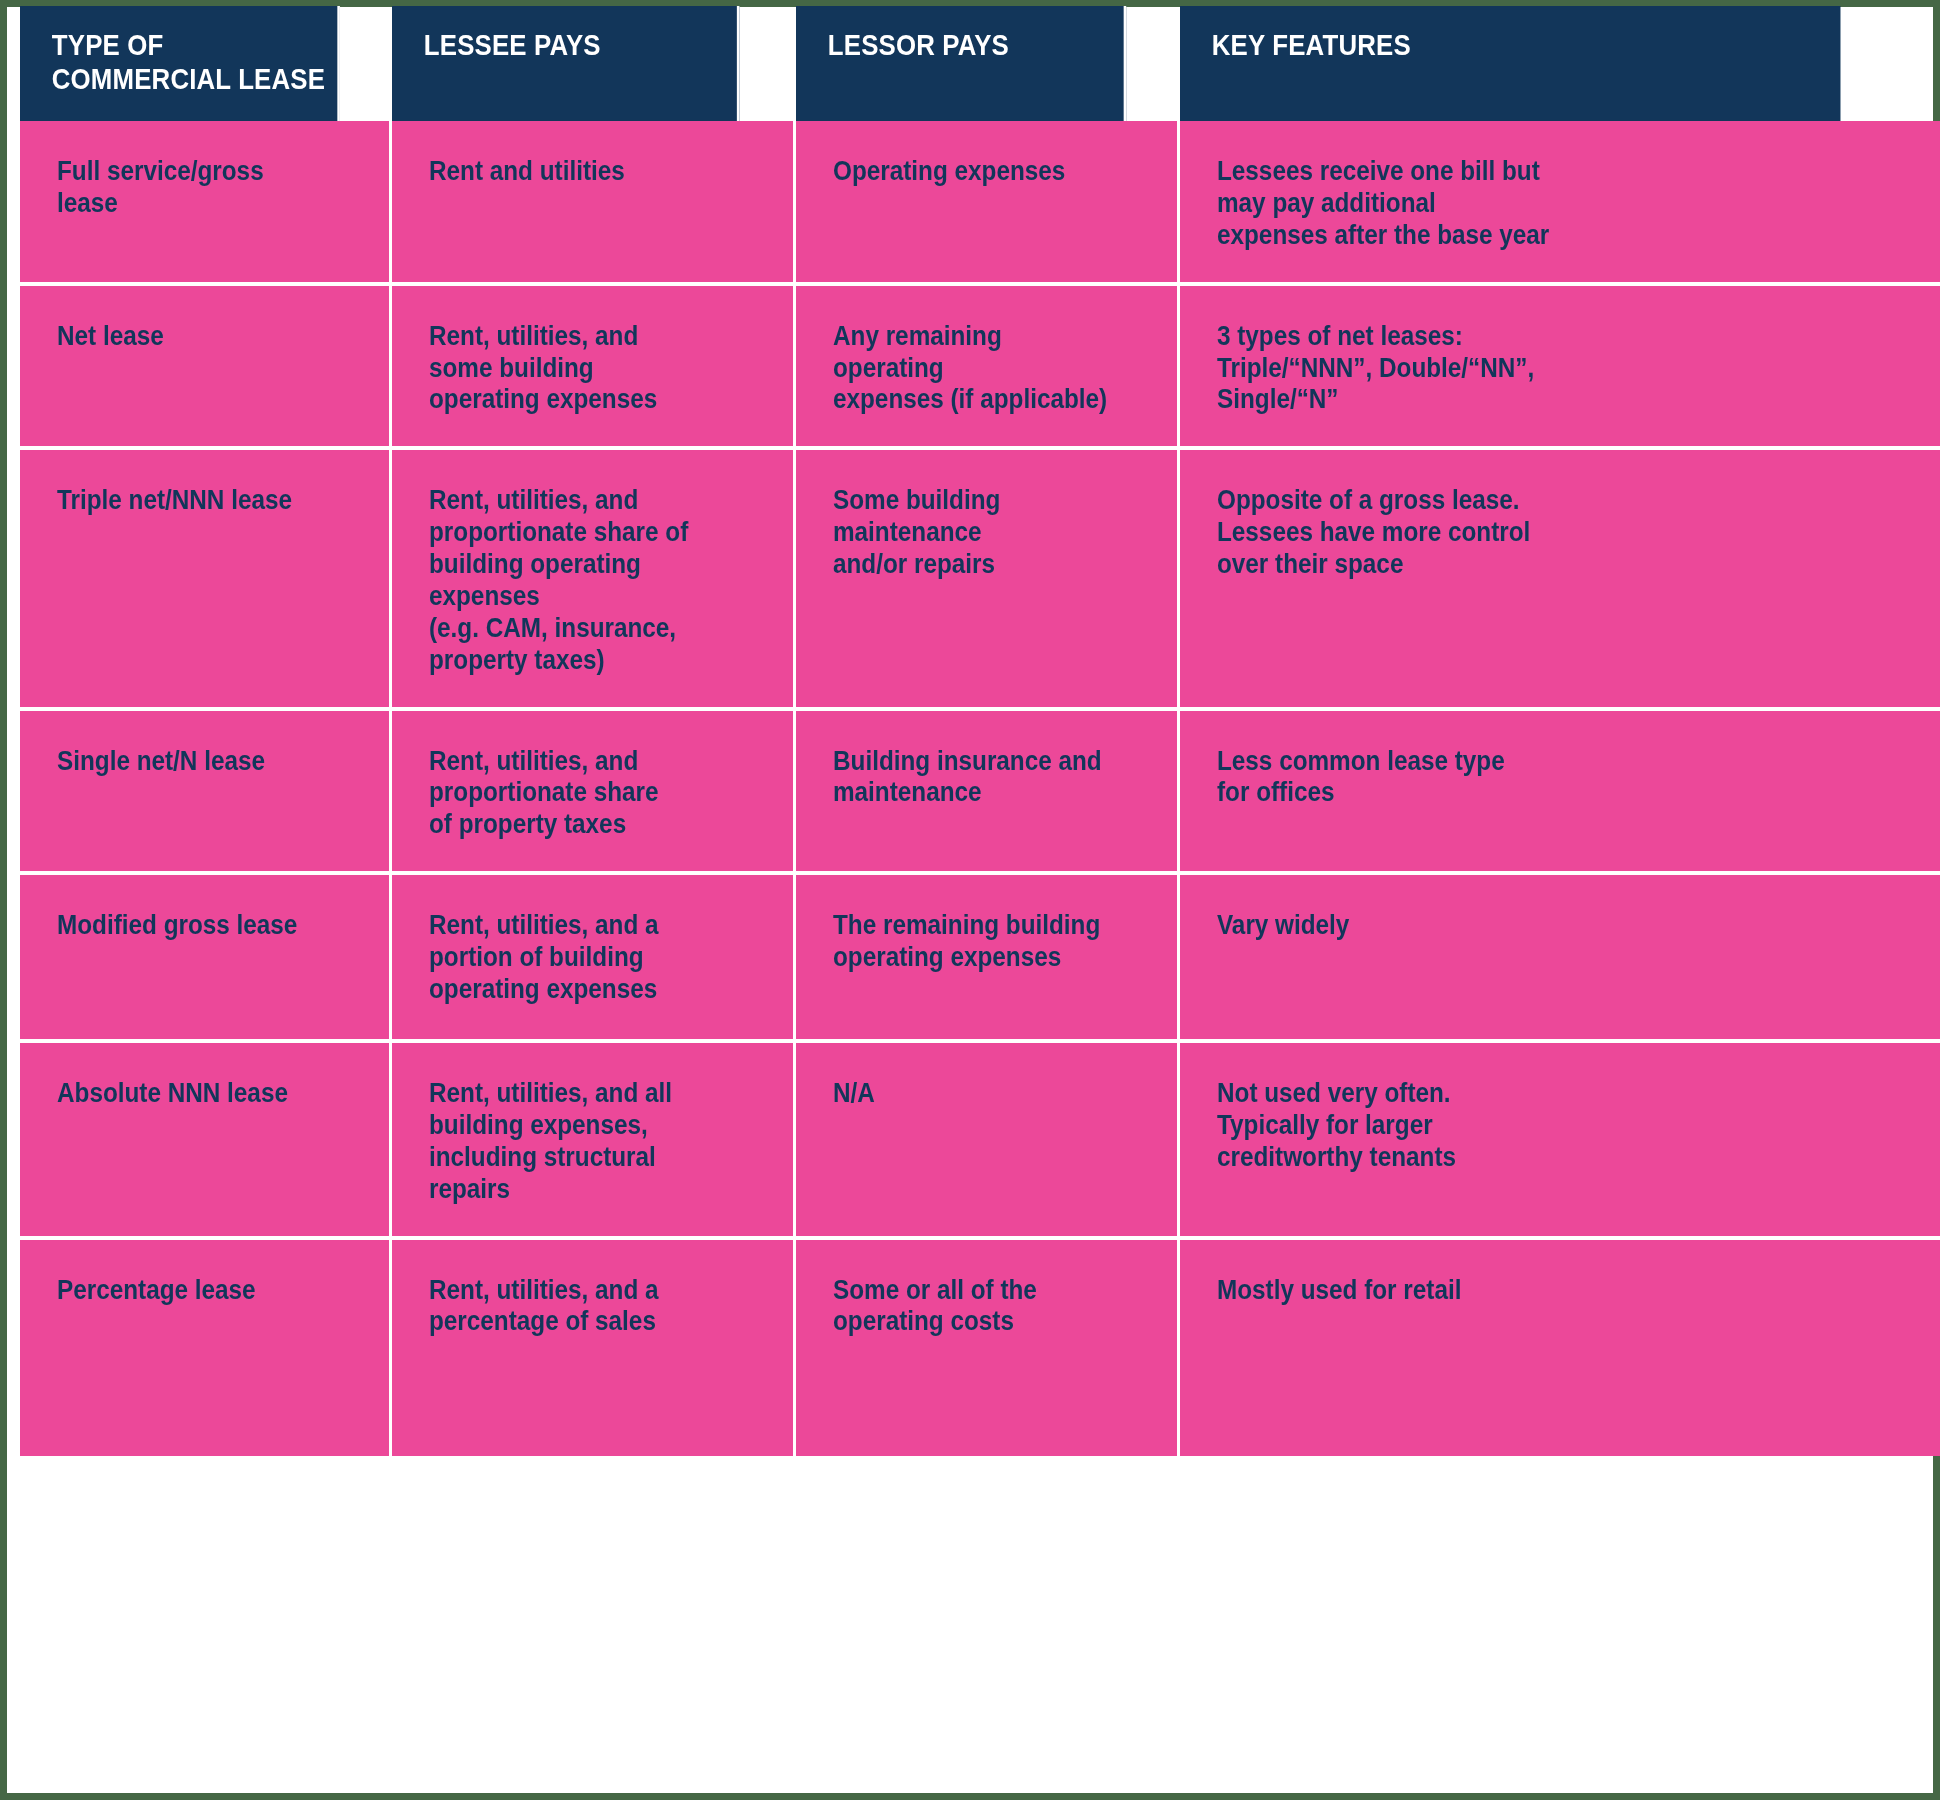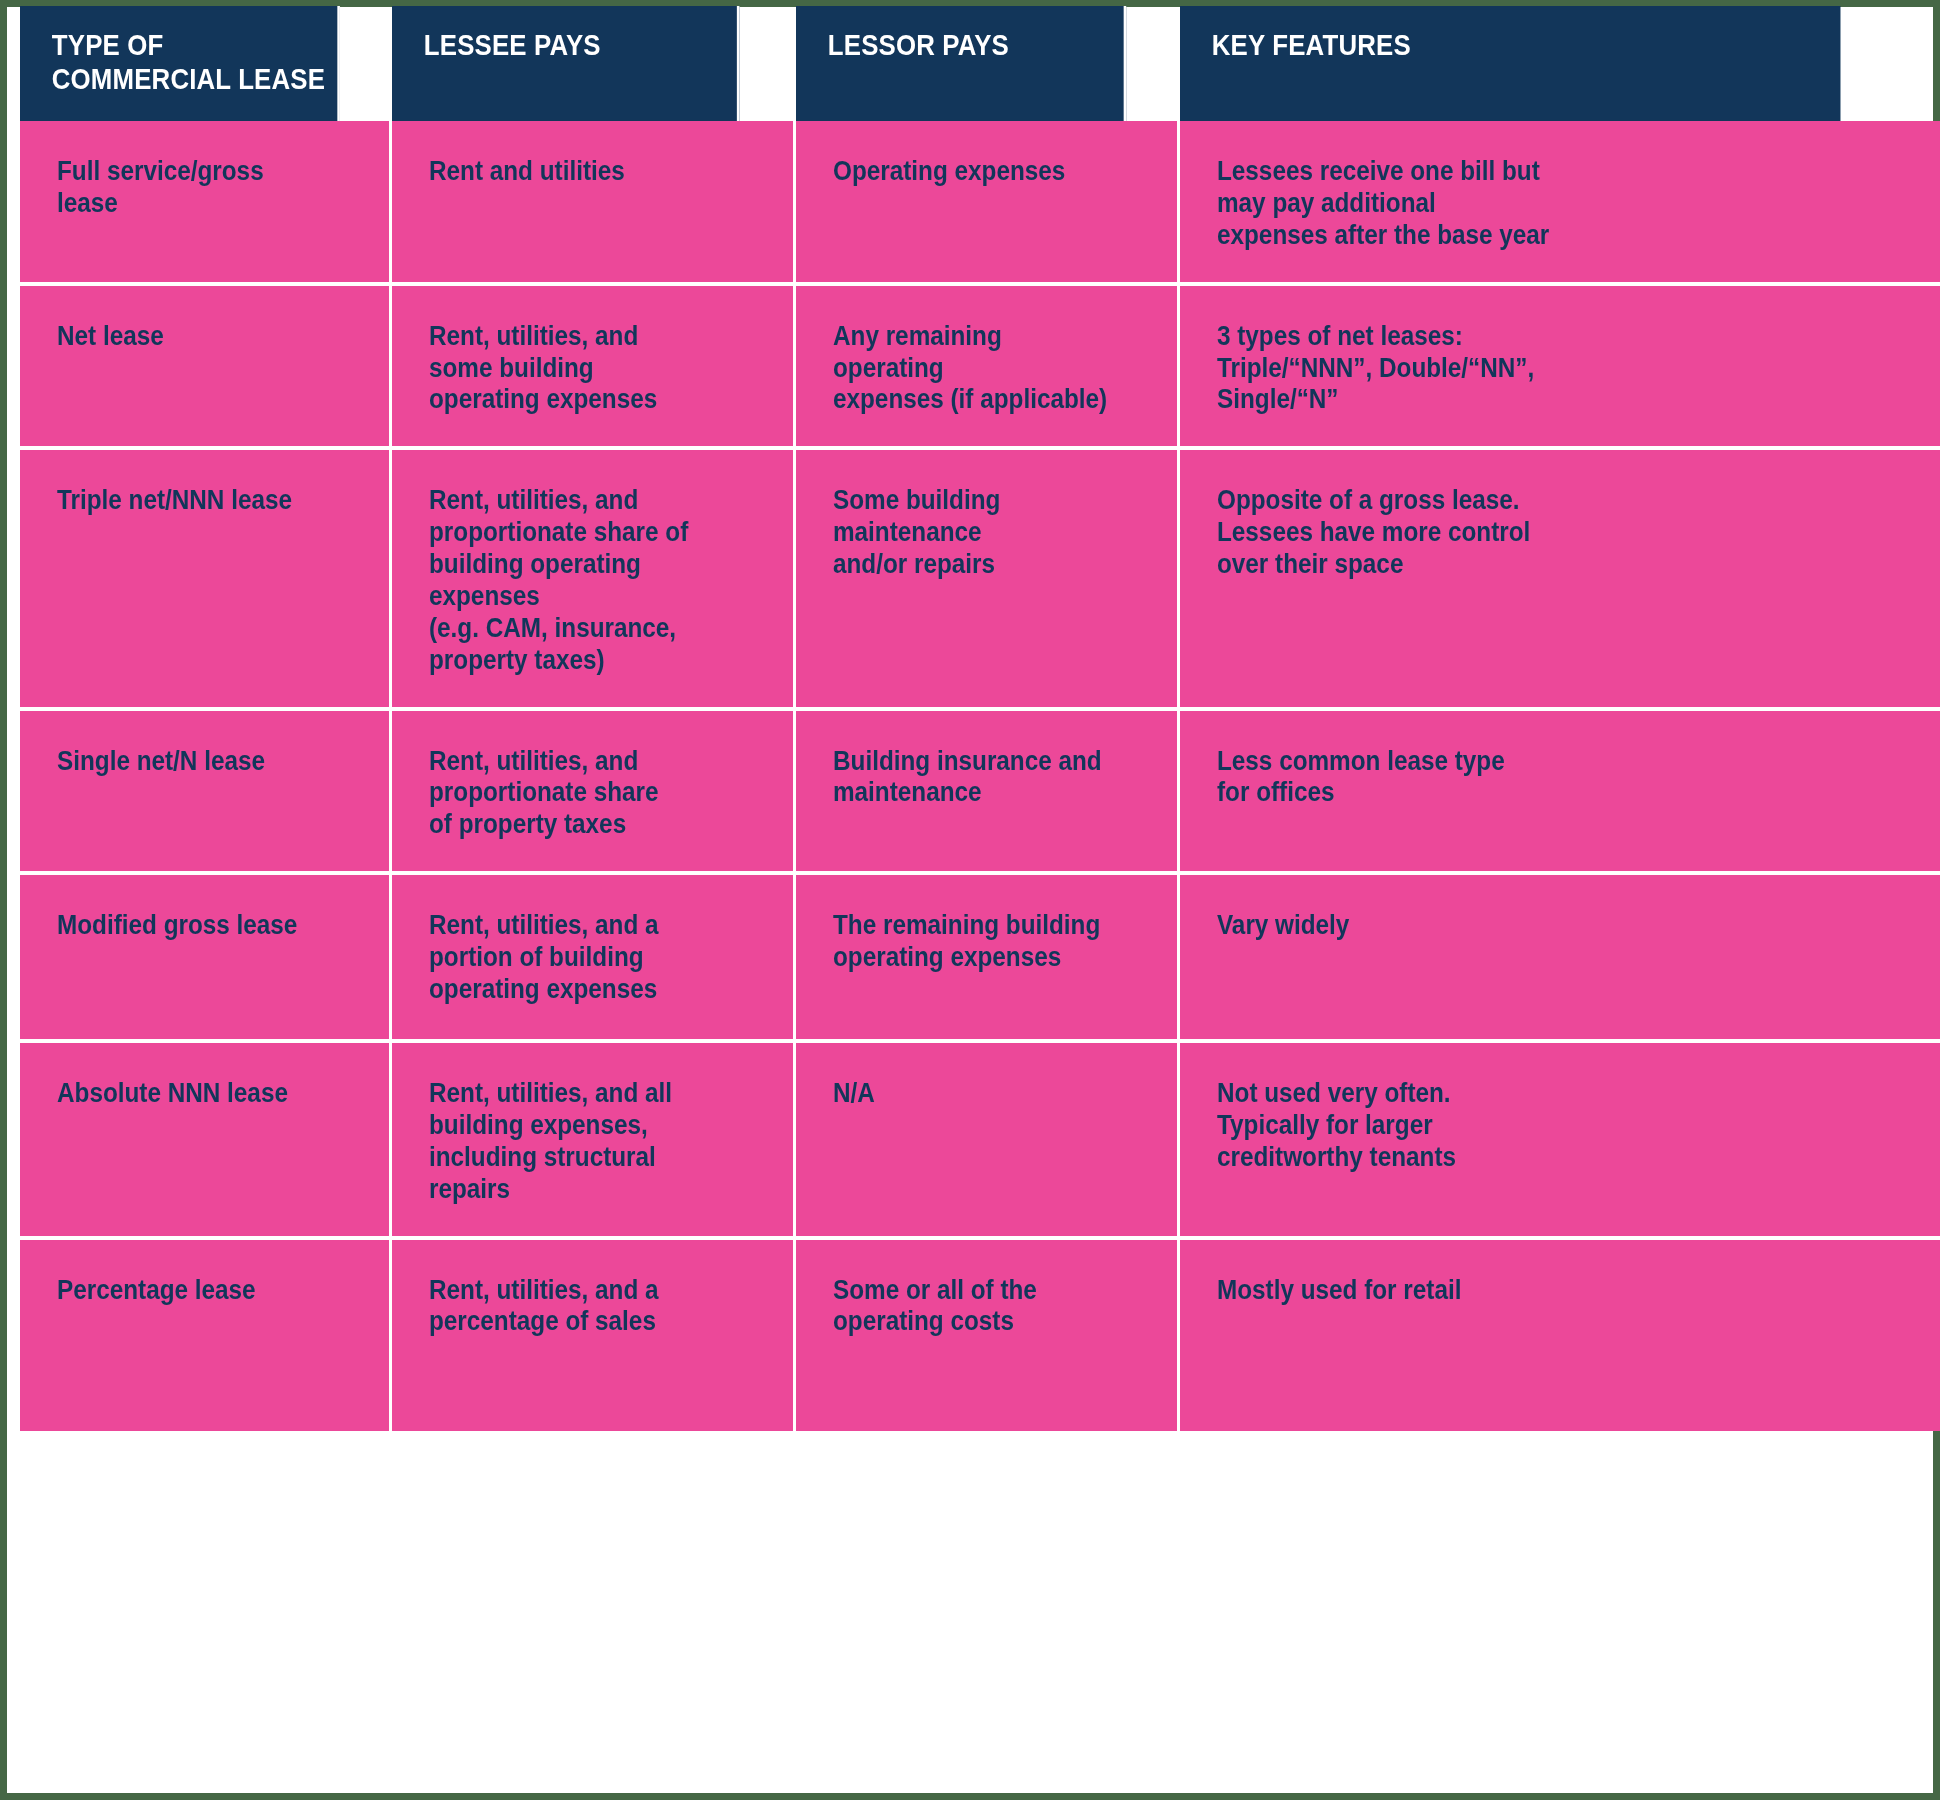--- a/index.html
+++ b/index.html
@@ -105,21 +105,21 @@
   }
 
   
   tbody tr.r1 td { height: 162px; }
   tbody tr.r2 td { height: 157px; }
   tbody tr.r3 td { height: 223px; }
   tbody tr.r4 td { height: 163px; }
   tbody tr.r5 td { height: 162px; }
   tbody tr.r6 td { height: 168px; }
   tbody tr.r7 td { height: 168px; }
-  tbody tr.r8 td { height: 191px; }
+  tbody tr.r8 td { height: 216px; }
 </style>
 </head>
 <body>
 
 <div class="lease-table-wrap">
 
   <div class="edge-top"></div>
   <div class="edge-bottom"></div>
   <div class="edge-left"></div>
   <div class="edge-right"></div>

